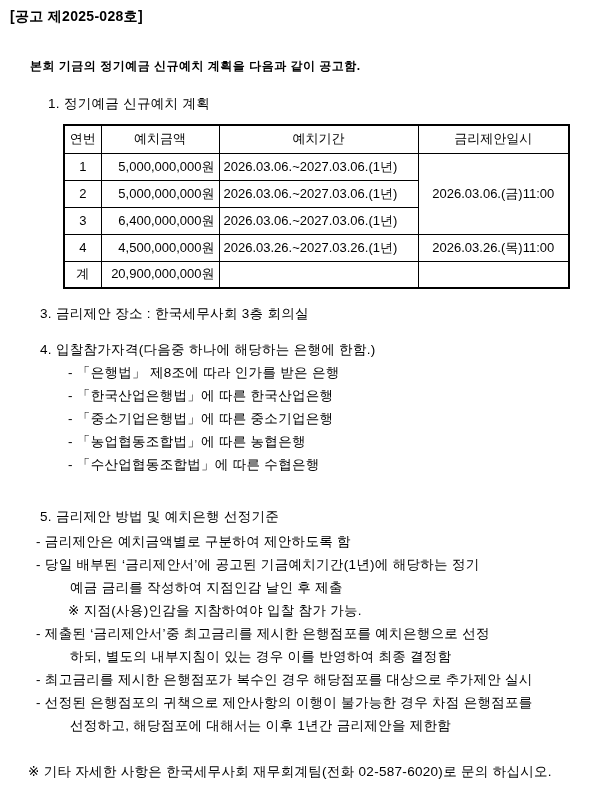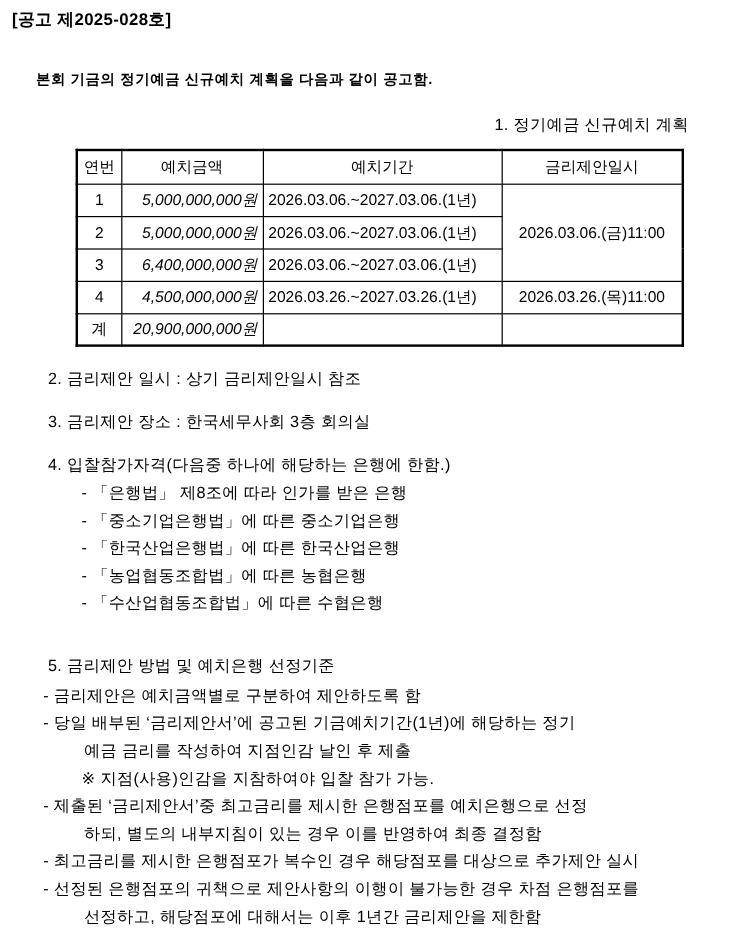--- a/index.html
+++ b/index.html
@@ -23,21 +23,21 @@
     font-size: 14px;
     line-height: 17px;
   }
   .main-title {
     font-weight: bold;
     font-size: 12px;
     line-height: 21px;
     margin: 31px 0 0 20px;
     letter-spacing: 0.5px;
   }
-  .s1-heading { margin: 15px 0 0 38px; text-align: right; }
+  .s1-heading { margin: 15px 0 0 38px; }
 
   table.deposit-table {
     border-collapse: collapse;
     border: 2px solid #000;
     table-layout: fixed;
     width: 505px;
     margin: 9px 16px 0 53px;
   }
   table.deposit-table th, table.deposit-table td {
     border: 1px solid #000;
@@ -45,21 +45,21 @@
     font-weight: normal;
     white-space: nowrap;
     overflow: hidden;
     padding: 0 4px;
     height: 27px;
     line-height: 16px;
     letter-spacing: 0px;
   }
   table.deposit-table th { height: 28px; text-align: center; }
   td.c-no  { text-align: center; }
-  td.c-amt { text-align: right; padding-right: 6px; font-style: italic; }
+  td.c-amt { text-align: right; padding-right: 6px; }
   td.c-per { text-align: left; padding-left: 4px; }
   td.c-dt  { text-align: center; padding: 0 2px; }
 
   .sec-heading   { margin: 13px 0 0 30px; }
   .sec2-heading  { margin-top: 15px; }
   .list-4        { margin: 0 0 0 58px; }
   .list-4 .li    { line-height: 23px; }
   .sec5-heading  { margin-top: 29px; }
   .list-5        { margin: 2px 0 0 0; }
   .list-5 .li    { line-height: 23px; }
@@ -121,30 +121,29 @@
       </tr>
       <tr>
         <td class="c-no">계</td>
         <td class="c-amt">20,900,000,000원</td>
         <td class="c-per"></td>
         <td class="c-dt"></td>
       </tr>
     </tbody>
   </table>
 
-  <div class="sec-heading sec2-heading">2. 금리제안 일시 : 상기 금리제안일시 참조</div>
 
   <div class="sec-heading">3. 금리제안 장소 : 한국세무사회 3층 회의실</div>
 
   <div class="sec-heading">4. 입찰참가자격(다음중 하나에 해당하는 은행에 한함.)</div>
 
   <div class="list-4">
     <div class="li">- 「은행법」 제8조에 따라 인가를 받은 은행</div>
+    <div class="li">- 「한국산업은행법」에 따른 한국산업은행</div>
     <div class="li">- 「중소기업은행법」에 따른 중소기업은행</div>
-    <div class="li">- 「한국산업은행법」에 따른 한국산업은행</div>
     <div class="li">- 「농업협동조합법」에 따른 농협은행</div>
     <div class="li">- 「수산업협동조합법」에 따른 수협은행</div>
   </div>
 
   <div class="sec-heading sec5-heading">5. 금리제안 방법 및 예치은행 선정기준</div>
 
   <div class="list-5">
     <div class="li li-dash">- 금리제안은 예치금액별로 구분하여 제안하도록 함</div>
     <div class="li li-dash">- 당일 배부된 ‘금리제안서’에 공고된 기금예치기간(1년)에 해당하는 정기</div>
     <div class="li li-cont">예금 금리를 작성하여 지점인감 날인 후 제출</div>

